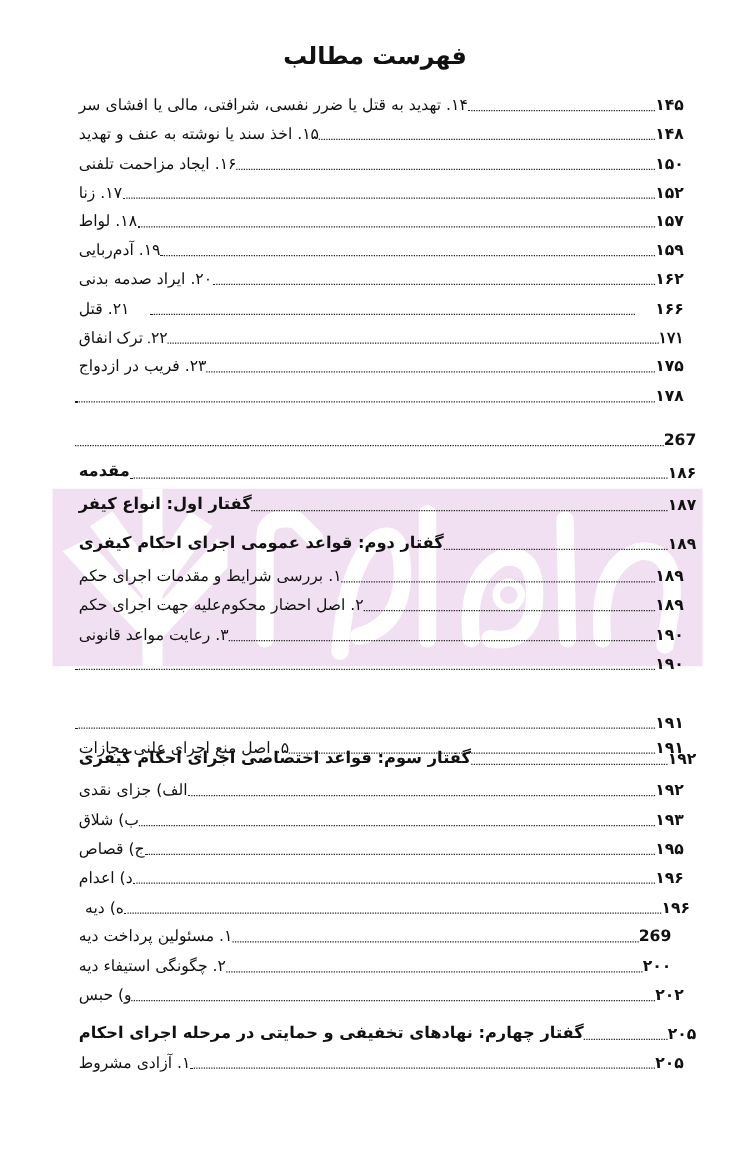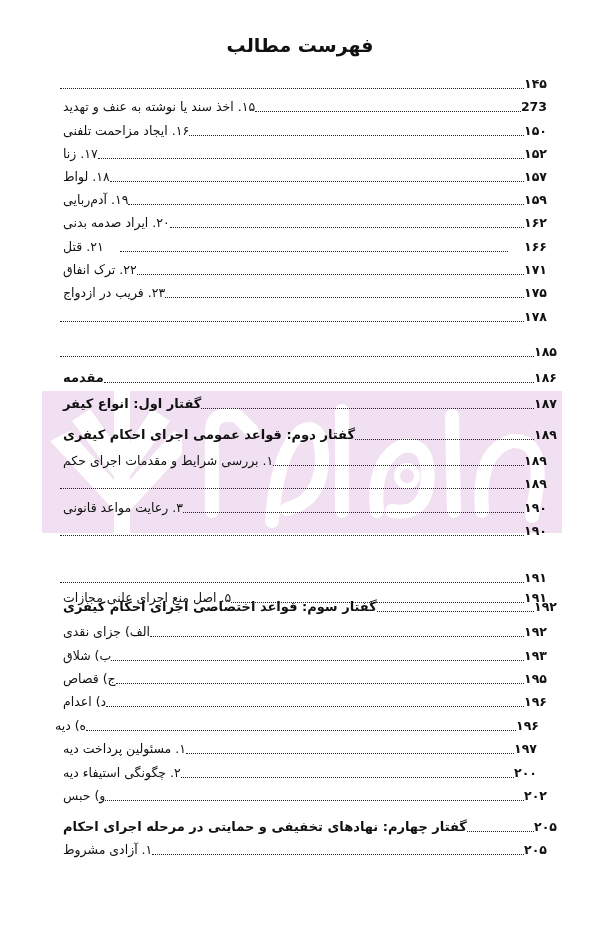--- a/index.html
+++ b/index.html
@@ -56,27 +56,28 @@
         <path d="M185,120 Q180,70 210,55 Q240,50 235,95 Q230,125 200,120"></path>
         <path d="M260,25 L262,120"></path>
         <path d="M290,120 Q285,60 320,50 Q350,48 345,95 L340,125"></path>
       </g>
       <circle cx="215" cy="85" r="10" fill="none" stroke="#ffffff" stroke-width="6"></circle>
     </svg>
   </div>
 
   <div id="toc">
       <div class="row" style="top: 73px; left: 60px; width: 488px;">
+        <span class="label">۱۴. تهدید به قتل یا ضرر نفسی، شرافتی، مالی یا افشای سر</span>
         <span class="dots"></span>
         <span class="page-no">۱۴۵</span>
       </div>
       <div class="row" style="top: 96px; left: 60px; width: 488px;">
         <span class="label">۱۵. اخذ سند یا نوشته به عنف و تهدید</span>
         <span class="dots"></span>
-        <span class="page-no">273</span>
+        <span class="page-no">۱۴۸</span>
       </div>
       <div class="row" style="top: 120px; left: 60px; width: 488px;">
         <span class="label">۱۶. ایجاد مزاحمت تلفنی</span>
         <span class="dots"></span>
         <span class="page-no">۱۵۰</span>
       </div>
       <div class="row" style="top: 143px; left: 60px; width: 488px;">
         <span class="label">۱۷. زنا</span>
         <span class="dots"></span>
         <span class="page-no">۱۵۲</span>
@@ -94,37 +95,37 @@
       <div class="row" style="top: 212px; left: 60px; width: 488px;">
         <span class="label">۲۰. ایراد صدمه بدنی</span>
         <span class="dots"></span>
         <span class="page-no">۱۶۲</span>
       </div>
       <div class="row" style="top: 236px; left: 60px; width: 488px; gap: 16px;">
         <span class="label">۲۱. قتل</span>
         <span class="dots"></span>
         <span class="page-no">۱۶۶</span>
       </div>
-      <div class="row" style="top: 259px; left: 60px; width: 488px;">
+      <div class="row" style="top: 259px; left: 60px; width: 488px; font-family: Liberation Serif, serif;">
         <span class="label">۲۲. ترک انفاق</span>
         <span class="dots"></span>
         <span class="page-no">۱۷۱</span>
       </div>
       <div class="row" style="top: 282px; left: 60px; width: 488px;">
         <span class="label">۲۳. فریب در ازدواج</span>
         <span class="dots"></span>
         <span class="page-no">۱۷۵</span>
       </div>
       <div class="row" style="top: 306px; left: 60px; width: 488px;">
         <span class="dots"></span>
         <span class="page-no">۱۷۸</span>
       </div>
       <div class="row chapter" style="top: 337px; left: 60px; width: 498px; height: 24px;">
         <span class="dots"></span>
-        <span class="page-no">۱۸۵</span>
+        <span class="page-no">267</span>
       </div>
       <div class="row bold" style="top: 367px; left: 60px; width: 498px;">
         <span class="label">مقدمه</span>
         <span class="dots"></span>
         <span class="page-no">۱۸۶</span>
       </div>
       <div class="row bold" style="top: 393px; left: 60px; width: 498px;">
         <span class="label">گفتار اول: انواع کیفر</span>
         <span class="dots"></span>
         <span class="page-no">۱۸۷</span>
@@ -133,20 +134,21 @@
         <span class="label">گفتار دوم: قواعد عمومی اجرای احکام کیفری</span>
         <span class="dots"></span>
         <span class="page-no">۱۸۹</span>
       </div>
       <div class="row" style="top: 450px; left: 60px; width: 488px;">
         <span class="label">۱. بررسی شرایط و مقدمات اجرای حکم</span>
         <span class="dots"></span>
         <span class="page-no">۱۸۹</span>
       </div>
       <div class="row" style="top: 473px; left: 60px; width: 488px;">
+        <span class="label">۲. اصل احضار محکوم‌علیه جهت اجرای حکم</span>
         <span class="dots"></span>
         <span class="page-no">۱۸۹</span>
       </div>
       <div class="row" style="top: 497px; left: 60px; width: 488px;">
         <span class="label">۳. رعایت مواعد قانونی</span>
         <span class="dots"></span>
         <span class="page-no">۱۹۰</span>
       </div>
       <div class="row" style="top: 520px; left: 60px; width: 488px;">
         <span class="dots"></span>
@@ -179,29 +181,29 @@
       <div class="row" style="top: 668px; left: 60px; width: 488px;">
         <span class="label">ج) قصاص</span>
         <span class="dots"></span>
         <span class="page-no">۱۹۵</span>
       </div>
       <div class="row" style="top: 691px; left: 60px; width: 488px;">
         <span class="label">د) اعدام</span>
         <span class="dots"></span>
         <span class="page-no">۱۹۶</span>
       </div>
-      <div class="row" style="top: 715px; left: 52px; width: 488px;">
+      <div class="row" style="top: 715px; left: 65px; width: 488px;">
         <span class="label">ه) دیه</span>
         <span class="dots"></span>
         <span class="page-no">۱۹۶</span>
       </div>
       <div class="row" style="top: 738px; left: 60px; width: 478px;">
         <span class="label">۱. مسئولین پرداخت دیه</span>
         <span class="dots"></span>
-        <span class="page-no">۱۹۷</span>
+        <span class="page-no">269</span>
       </div>
       <div class="row" style="top: 762px; left: 60px; width: 478px;">
         <span class="label">۲. چگونگی استیفاء دیه</span>
         <span class="dots"></span>
         <span class="page-no">۲۰۰</span>
       </div>
       <div class="row" style="top: 785px; left: 60px; width: 488px;">
         <span class="label">و) حبس</span>
         <span class="dots"></span>
         <span class="page-no">۲۰۲</span>

